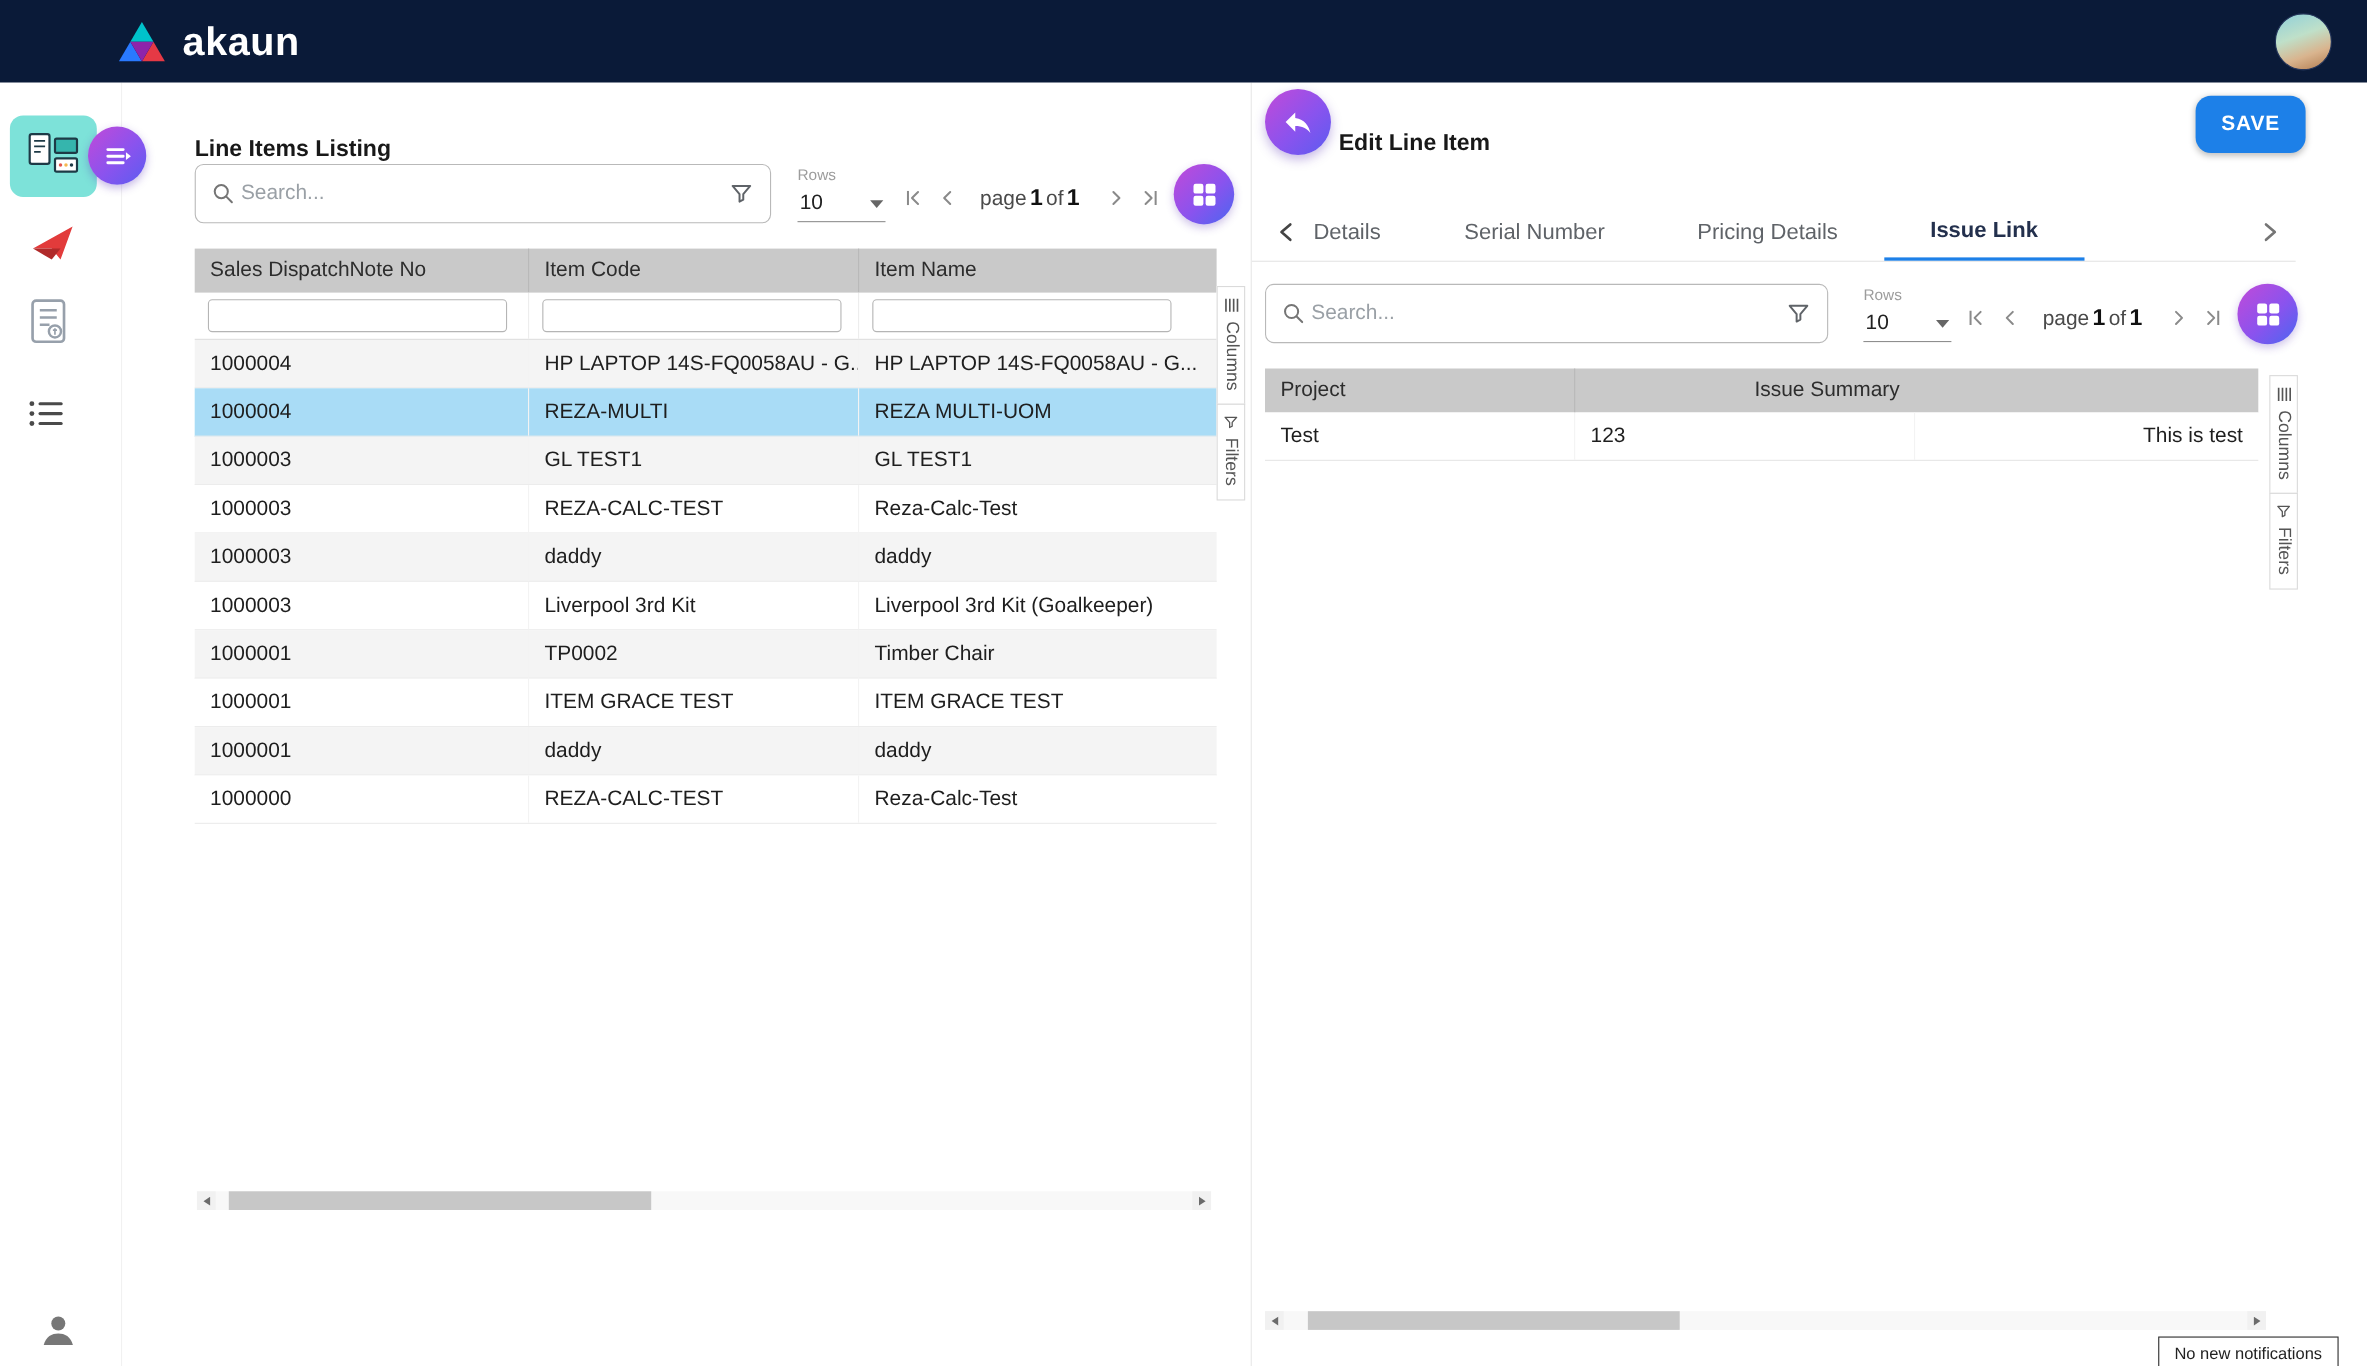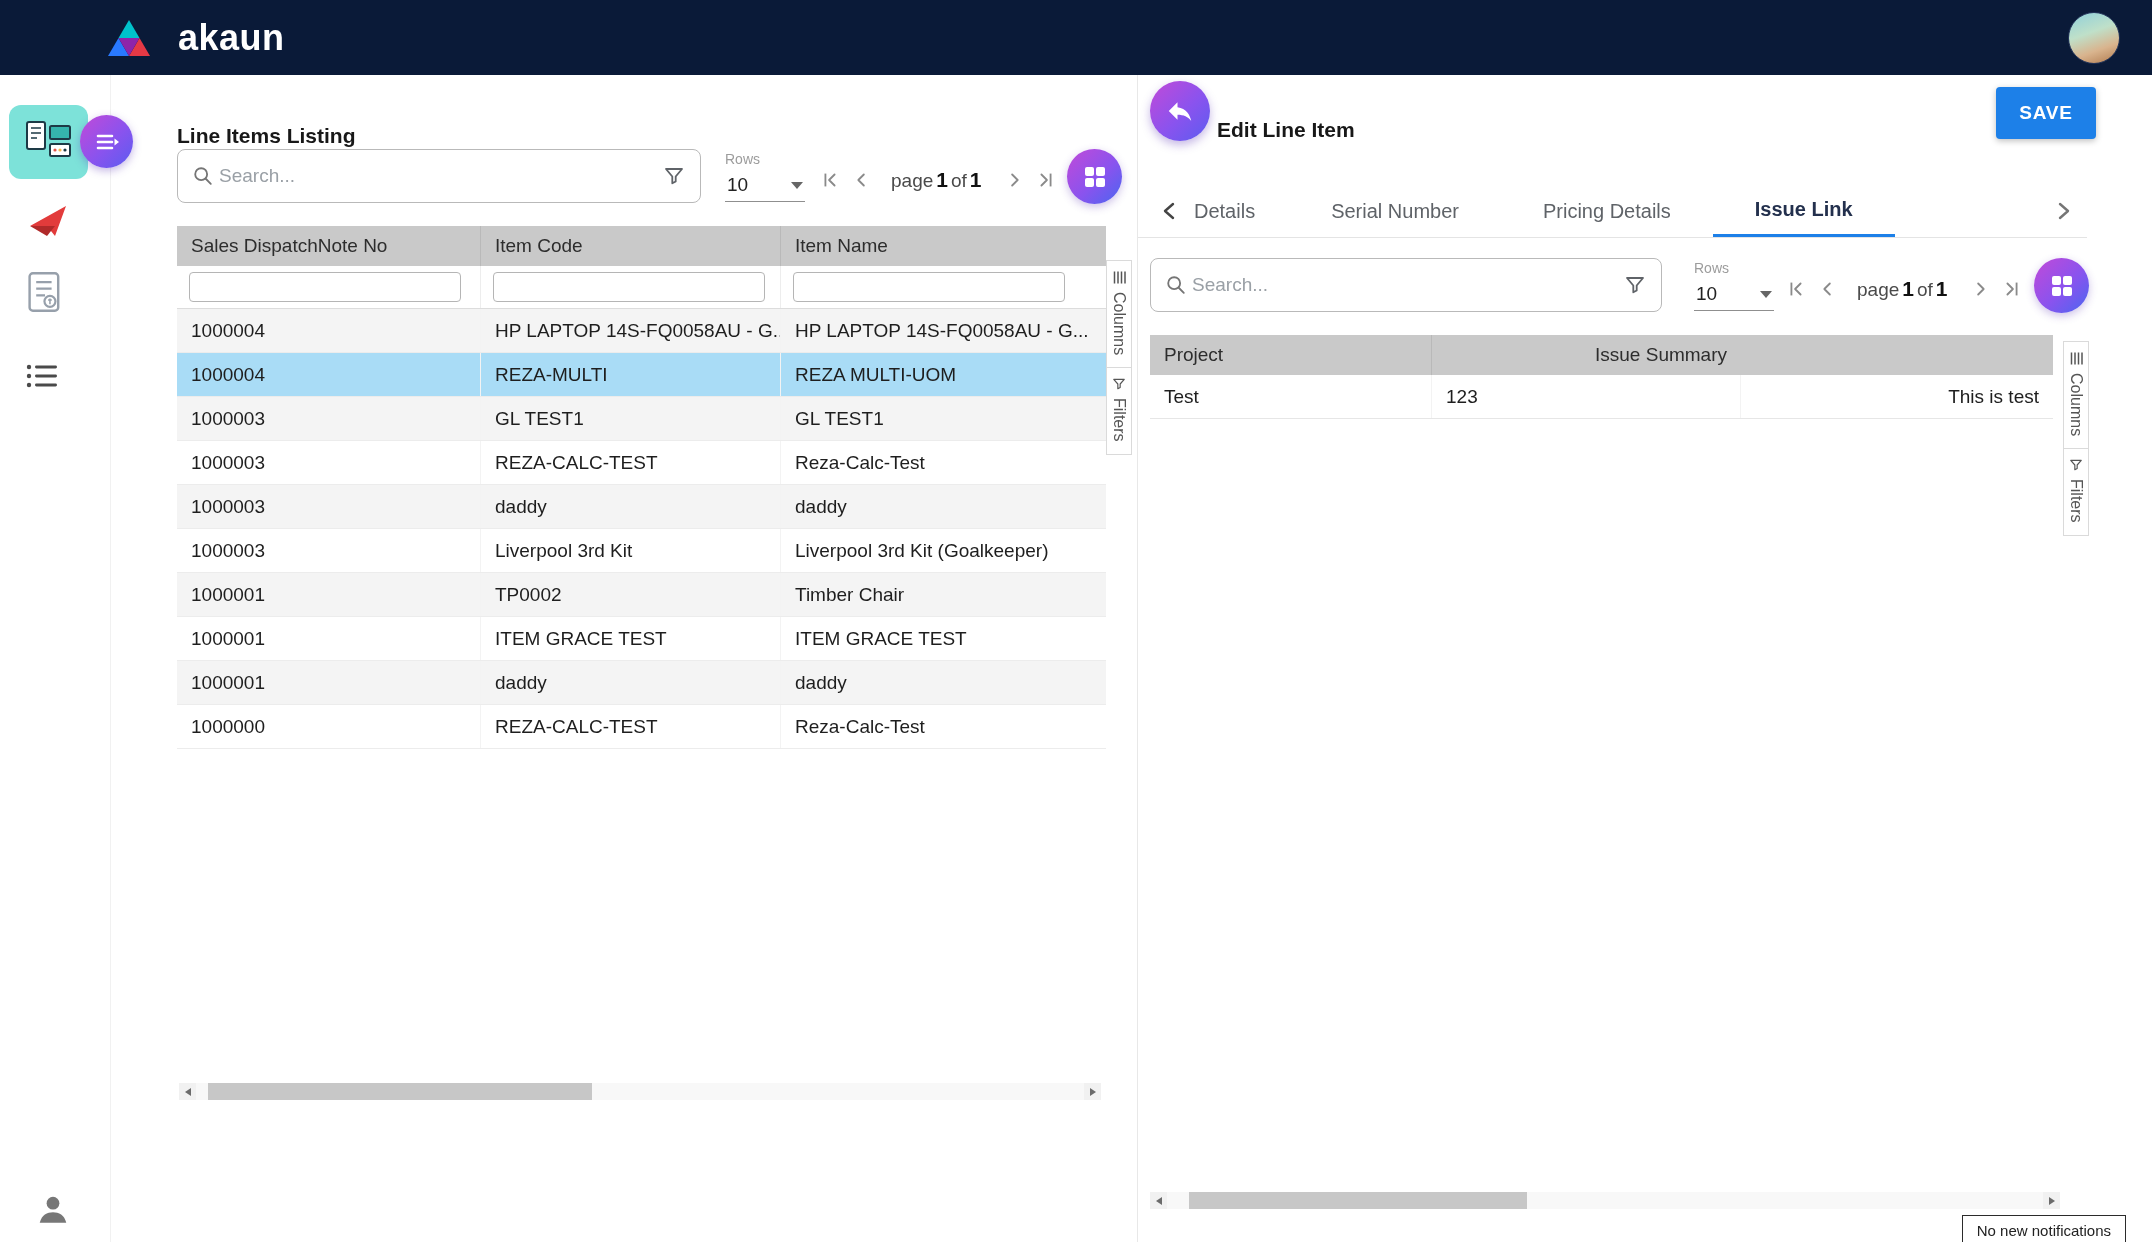--- a/index.html
+++ b/index.html
@@ -1,21 +1,21 @@
 <!DOCTYPE html>
 <html><head>
 <meta charset="utf-8">
 <style>
   html,body{margin:0;padding:0;background:#fff;}
   body{font-family:"Liberation Sans","DejaVu Sans",sans-serif;}
   .app{position:relative;width:2152px;height:1242px;overflow:hidden;background:#fff;}
 
   
   .topbar{position:absolute;top:0;left:0;right:0;height:75px;background:#0a1a38;display:flex;align-items:center;padding:0 32px 0 108px;box-sizing:border-box;z-index:10;}
-  .logo{display:flex;align-items:center;gap:28px;}
+  .logo{display:flex;align-items:center;gap:16px;}
   .logo-text{color:#fff;font-size:36px;font-weight:bold;letter-spacing:.5px;}
   .avatar{margin-left:auto;width:50px;height:50px;border-radius:50%;background:linear-gradient(160deg,#8fd0da 0%,#bfe0c9 40%,#d9b48e 70%,#b07a4e 100%);cursor:pointer;border:1px solid #24355a;}
 
   
   .sidebar{position:absolute;top:75px;left:0;width:110px;bottom:0;background:#fff;border-right:1px solid #f1f1f1;z-index:5;}
   .pos-tile{position:absolute;top:30px;left:9px;width:79px;height:74px;border-radius:12px;background:#7de2d9;display:flex;align-items:center;justify-content:center;cursor:pointer;border:none;padding:0;}
   .menu-fab{position:absolute;top:40px;left:80px;width:53px;height:53px;border-radius:50%;border:none;background:linear-gradient(135deg,#c24ad8 0%,#8a53ee 55%,#5b5cf0 100%);display:flex;align-items:center;justify-content:center;cursor:pointer;box-shadow:0 3px 8px rgba(90,50,180,.35);z-index:6;padding:0;}
   .side-ico{position:absolute;left:26px;background:none;border:none;cursor:pointer;padding:0;display:flex;}
   .side-ico.red{top:125px;}
   .side-ico.doc{top:195px;}
@@ -72,21 +72,21 @@
   .td{display:flex;align-items:center;padding:0 14px;font-size:19px;color:#1e1e1e;overflow:hidden;white-space:nowrap;box-sizing:border-box;border-right:1px solid #f3f3f3;}
   .td:last-child{border-right:none;}
   .lp .tbody .trow:nth-child(odd){background:#f4f4f4;}
   .lp .tbody .trow.selected{background:#a9dcf6;}
   .rp .trow{border-bottom:1px solid #e6e6e6;}
   .r-align{justify-content:flex-end;text-align:right;}
 
   
   .back-fab{position:absolute;left:12px;top:6px;width:60px;height:60px;border-radius:50%;border:none;cursor:pointer;background:linear-gradient(135deg,#c24ad8 0%,#8a53ee 55%,#5b5cf0 100%);display:flex;align-items:center;justify-content:center;box-shadow:0 4px 10px rgba(90,50,180,.35);padding:0;}
   .rp-title{position:absolute;left:79px;top:26px;font-size:21px;font-weight:700;color:#181818;}
-  .save-btn{position:absolute;right:56px;top:12px;width:100px;height:52px;border:none;border-radius:4px;background:#1d80e8;color:#fff;font-size:19px;font-weight:700;letter-spacing:.8px;cursor:pointer;box-shadow:0 2px 6px rgba(0,0,0,.25);font-family:inherit;}
+  .save-btn{position:absolute;right:56px;top:12px;width:100px;height:52px;border:none;border-radius:14px;background:#1d80e8;color:#fff;font-size:19px;font-weight:700;letter-spacing:.8px;cursor:pointer;box-shadow:0 2px 6px rgba(0,0,0,.25);font-family:inherit;}
 
   
   .tabbar{position:absolute;left:0;right:65px;top:110px;height:53px;display:flex;align-items:stretch;border-bottom:1px solid #e4e4e4;padding:0 6px 0 14px;box-sizing:border-box;}
   .tab{display:flex;align-items:center;padding:0 42px;font-size:20px;color:#5f6368;cursor:pointer;white-space:nowrap;box-sizing:border-box;}
   .tab.first{padding-left:6px;padding-right:34px;}
   .tab.active{color:#23304d;font-weight:600;border-bottom:3px solid #1d80e8;}
   .tab-chev{background:none;border:none;cursor:pointer;display:flex;align-items:center;padding:0 6px;}
   .tab-chev.right{margin-left:auto;}
 
   

